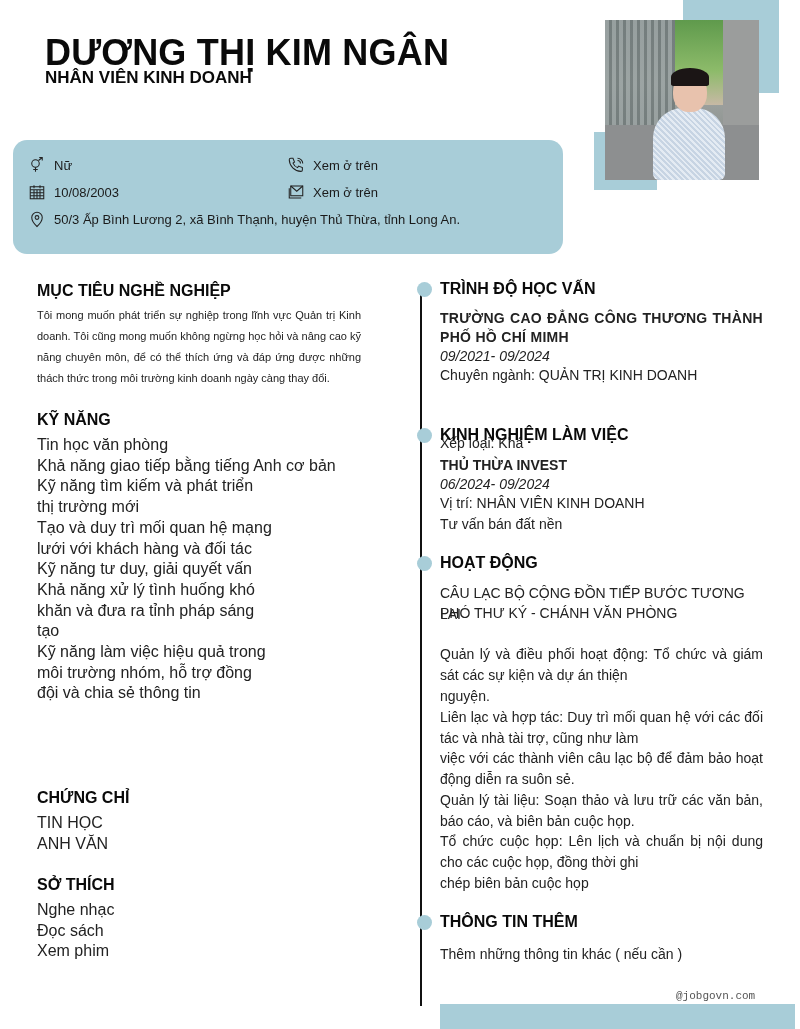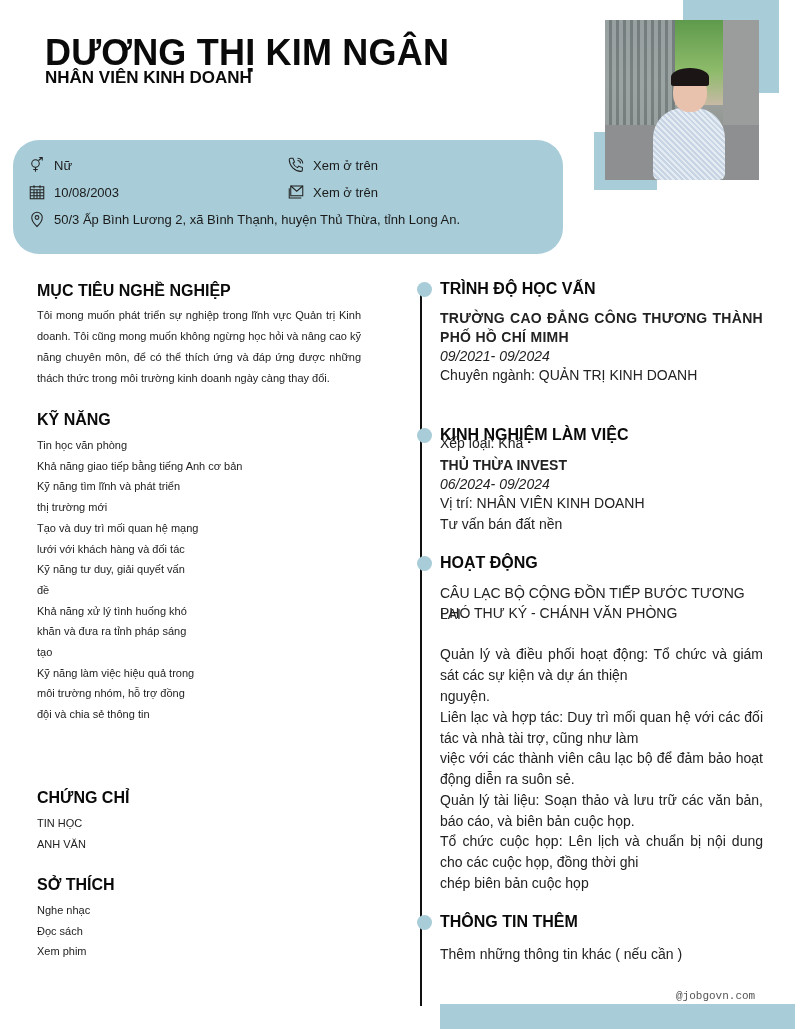--- a/index.html
+++ b/index.html
@@ -18,28 +18,28 @@
            background: repeating-linear-gradient(90deg, #9aa3a3 0 4px, #6e7878 4px 7px); opacity:0.8; }
   .photo .greenery { position:absolute; left:70px; top:0; width:55px; height:85px; background: linear-gradient(180deg,#5f9a4c,#8dbb6a 60%, #c7b9a5); }
   .photo .pillar { position:absolute; left:118px; top:0; width:36px; height:110px; background:#9b9d9c; }
   .photo .floor { position:absolute; left:0; top:105px; width:154px; height:55px; background: #8d8f90; }
   .photo .head { position:absolute; left:68px; top:52px; width:34px; height:40px; border-radius:50% 50% 45% 45%; background:#e8c2ad; }
   .photo .hair { position:absolute; left:66px; top:48px; width:38px; height:18px; border-radius:50% 50% 10% 10%; background:#1b1515; }
   .photo .dress { position:absolute; left:48px; top:88px; width:72px; height:72px; border-radius:30px 30px 6px 6px;
            background: repeating-linear-gradient(45deg,#c7d4e3 0 2px,#e4ebf3 2px 4px); }
 
   
-  .info-box { position: absolute; left: 13px; top: 140px; width: 550px; height: 114px; background: #a8cdd8; border-radius: 26px; text-align: center; }
+  .info-box { position: absolute; left: 13px; top: 140px; width: 550px; height: 114px; background: #a8cdd8; border-radius: 14px; text-align: center; }
   .info-item { position: absolute; display: flex; align-items: center; font-size: 13px; color: #1a1a1a; }
   .info-item svg { width: 18px; height: 18px; margin-right: 8px; flex-shrink: 0; }
 
   
   .sec-title { position: absolute; font-size: 16px; font-weight: bold; color: #0a0a0a; }
   .para { position: absolute; font-size: 11px; line-height: 21px; color: #222; text-align: justify; }
-  .list { position: absolute; font-size: 11px; line-height: 20.7px; color: #222; list-style: none; }
+  .list { position: absolute; font-size: 16px; line-height: 20.7px; color: #222; list-style: none; }
 
   
   .timeline-line { position: absolute; left: 420px; top: 290px; width: 1.5px; height: 716px; background: #111; }
   .dot { position: absolute; width: 15px; height: 15px; border-radius: 50%; background: #a8cdd8; left: 417px; }
   .r-title { position: absolute; left: 440px; font-size: 16px; font-weight: bold; color: #0a0a0a; }
   .r-text { position: absolute; left: 440px; width: 323px; font-size: 14px; line-height: 20.7px; color: #222; }
   .r-bold { font-weight: bold; }
   .r-italic { font-style: italic; }
   .justify { text-align: justify; text-align-last: left; }
 
@@ -108,26 +108,25 @@
 <section>
   <div class="sec-title" style="left:37px; top:282px;">MỤC TIÊU NGHỀ NGHIỆP</div>
   <p class="para" style="left:37px; top:305px; width:324px;">Tôi mong muốn phát triển sự nghiệp trong lĩnh vực Quản trị Kinh doanh. Tôi cũng mong muốn không ngừng học hỏi và nâng cao kỹ năng chuyên môn, để có thể thích ứng và đáp ứng được những thách thức trong môi trường kinh doanh ngày càng thay đổi.</p>
 </section>
 
 <section>
   <div class="sec-title" style="left:37px; top:411px;">KỸ NĂNG</div>
   <ul class="list" style="left:37px; top:435px;">
     <li>Tin học văn phòng</li>
     <li>Khả năng giao tiếp bằng tiếng Anh cơ bản</li>
-    <li>Kỹ năng tìm lĩnh và phát triển</li>
+    <li>Kỹ năng tìm kiếm và phát triển</li>
     <li>thị trường mới</li>
     <li>Tạo và duy trì mối quan hệ mạng</li>
     <li>lưới với khách hàng và đối tác</li>
     <li>Kỹ năng tư duy, giải quyết vấn</li>
-    <li>đề</li>
     <li>Khả năng xử lý tình huống khó</li>
     <li>khăn và đưa ra tỉnh pháp sáng</li>
     <li>tạo</li>
     <li>Kỹ năng làm việc hiệu quả trong</li>
     <li>môi trường nhóm, hỗ trợ đồng</li>
     <li>đội và chia sẻ thông tin</li>
   </ul>
 </section>
 
 <section>

